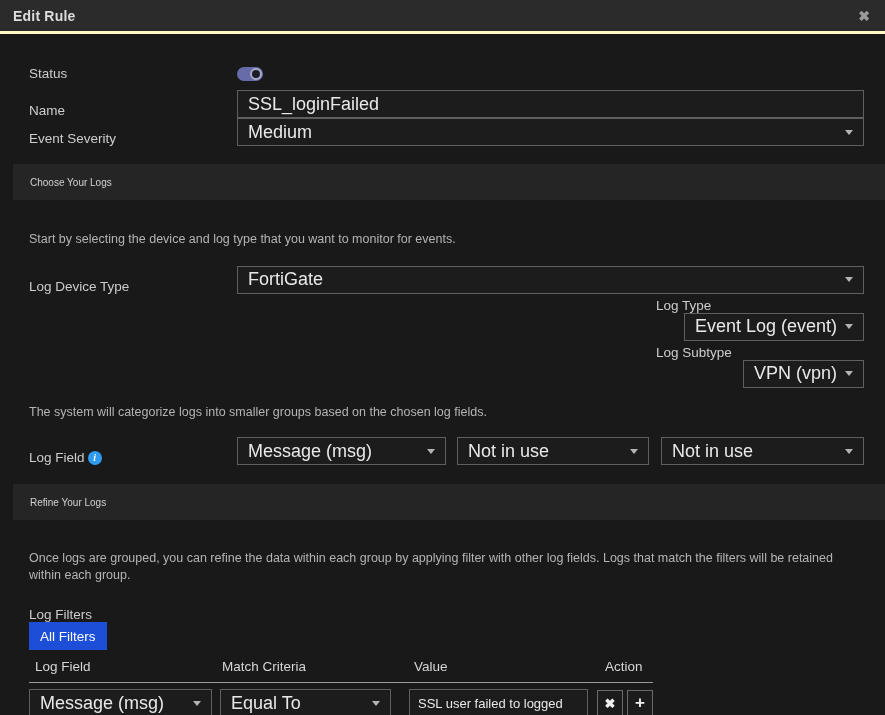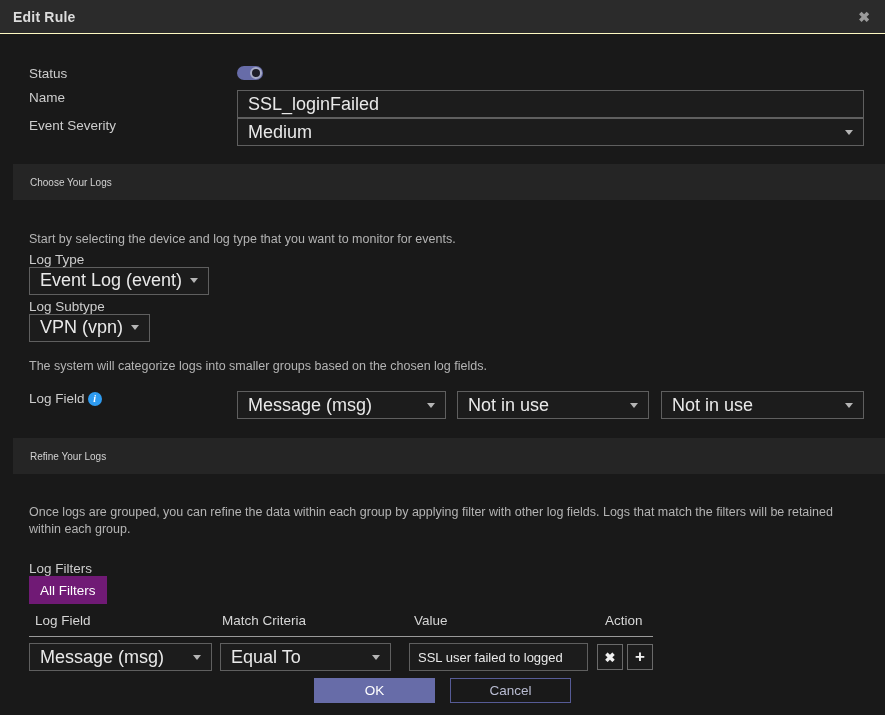--- a/index.html
+++ b/index.html
@@ -6,30 +6,30 @@
   html,body { width:885px; height:715px; }
   body {
     background:#191919;
     font-family:"Liberation Sans", sans-serif;
     color:#cccccc;
     overflow:hidden;
   }
   
   .titlebar {
     height:34px; background:#2b2b2b;
-    border-bottom:1px solid #fef9c3;
+    border-bottom:3px solid #fef9c3;
     display:flex; align-items:center; justify-content:space-between;
     padding:0 15px 0 13px;
   }
   .titlebar .title { font-size:14px; font-weight:bold; color:#dcdcdc; letter-spacing:.2px; }
   .titlebar .close { color:#9a9a9a; font-size:14px; font-weight:bold; cursor:pointer; line-height:1; }
 
   
   .content { padding-top:32px; }
-  .row { display:flex; align-items:flex-start; margin-left:29px; margin-right:21px; }
+  .row { display:flex; align-items:flex-end; margin-left:29px; margin-right:21px; }
   .label { width:208px; flex:none; font-size:13.5px; color:#cdcdcd; display:flex; align-items:center; }
   .field { flex:1; display:flex; align-items:center; }
 
   
   .toggle {
     width:26px; height:14px; border-radius:7px; background:#676CA8;
     position:relative; cursor:pointer;
   }
   .toggle .knob {
     position:absolute; right:1px; top:1px; width:12px; height:12px;
@@ -63,21 +63,21 @@
   .triple { gap:0; }
   .triple .select:nth-child(1){ width:209px; flex:none; margin-right:11px; }
   .triple .select:nth-child(2){ width:192px; flex:none; margin-right:12px; }
   .triple .select:nth-child(3){ flex:1; }
 
   
   .filters-row { align-items:flex-start; }
   .filters-row .label { padding-top:6px; }
   .tabs { display:flex; height:28px; }
   .tab { display:flex; align-items:center; padding:0 11px; font-size:13.5px; cursor:pointer; }
-  .tab.active { background:#701a75; color:#ffffff; }
+  .tab.active { background:#1d4ed8; color:#ffffff; }
   .tab.inactive { border:1px solid #7c7c7c; color:#e0e0e0; background:transparent; }
 
   .ftable { margin-top:9px; width:100%; }
   .ftable-head {
     display:grid; grid-template-columns:191px 189px 188px auto;
     font-size:13.5px; color:#d6d6d6;
     padding-bottom:8px; border-bottom:1px solid #9a9a9a;
   }
   .ftable-head .h1 { padding-left:6px; }
   .ftable-head .h2 { padding-left:2px; }
@@ -157,20 +157,29 @@
       </div>
     </div>
   </div>
 
   <div class="section-strip mt-strip1">
     <span>Choose Your Logs</span>
   </div>
 
   <p class="para mt-intro1">Start by selecting the device and log type that you want to monitor for events.</p>
 
+  <div class="row mt-dev">
+    <span class="label">Log Device Type</span>
+    <div class="field">
+      <div class="select">
+        <span>FortiGate</span>
+        <span class="chev"></span>
+      </div>
+    </div>
+  </div>
 
   <div class="row mt-4">
     <span class="label">Log Type</span>
     <div class="field">
       <div class="select">
         <span>Event Log (event)</span>
         <span class="chev"></span>
       </div>
     </div>
   </div>

